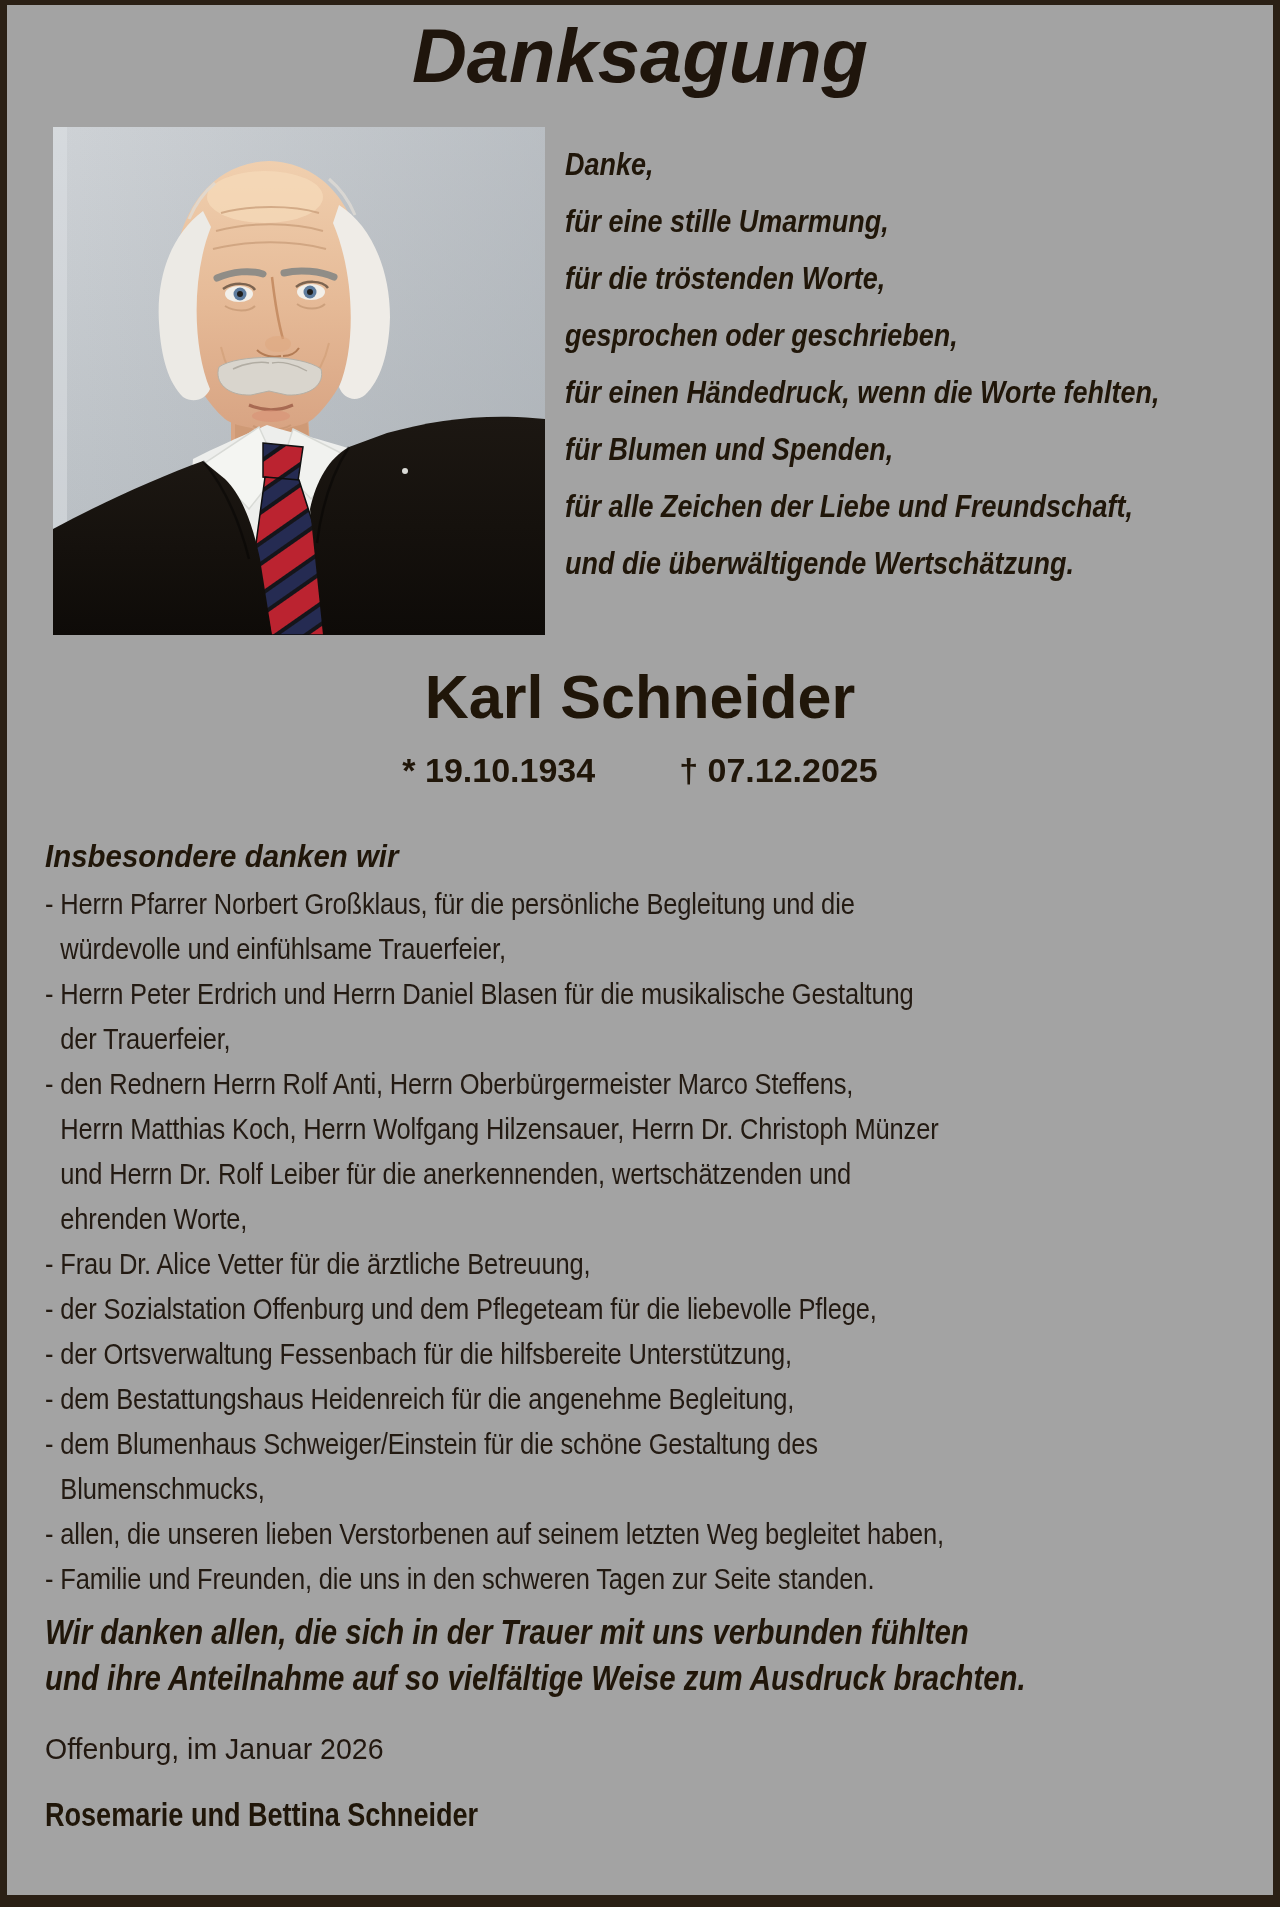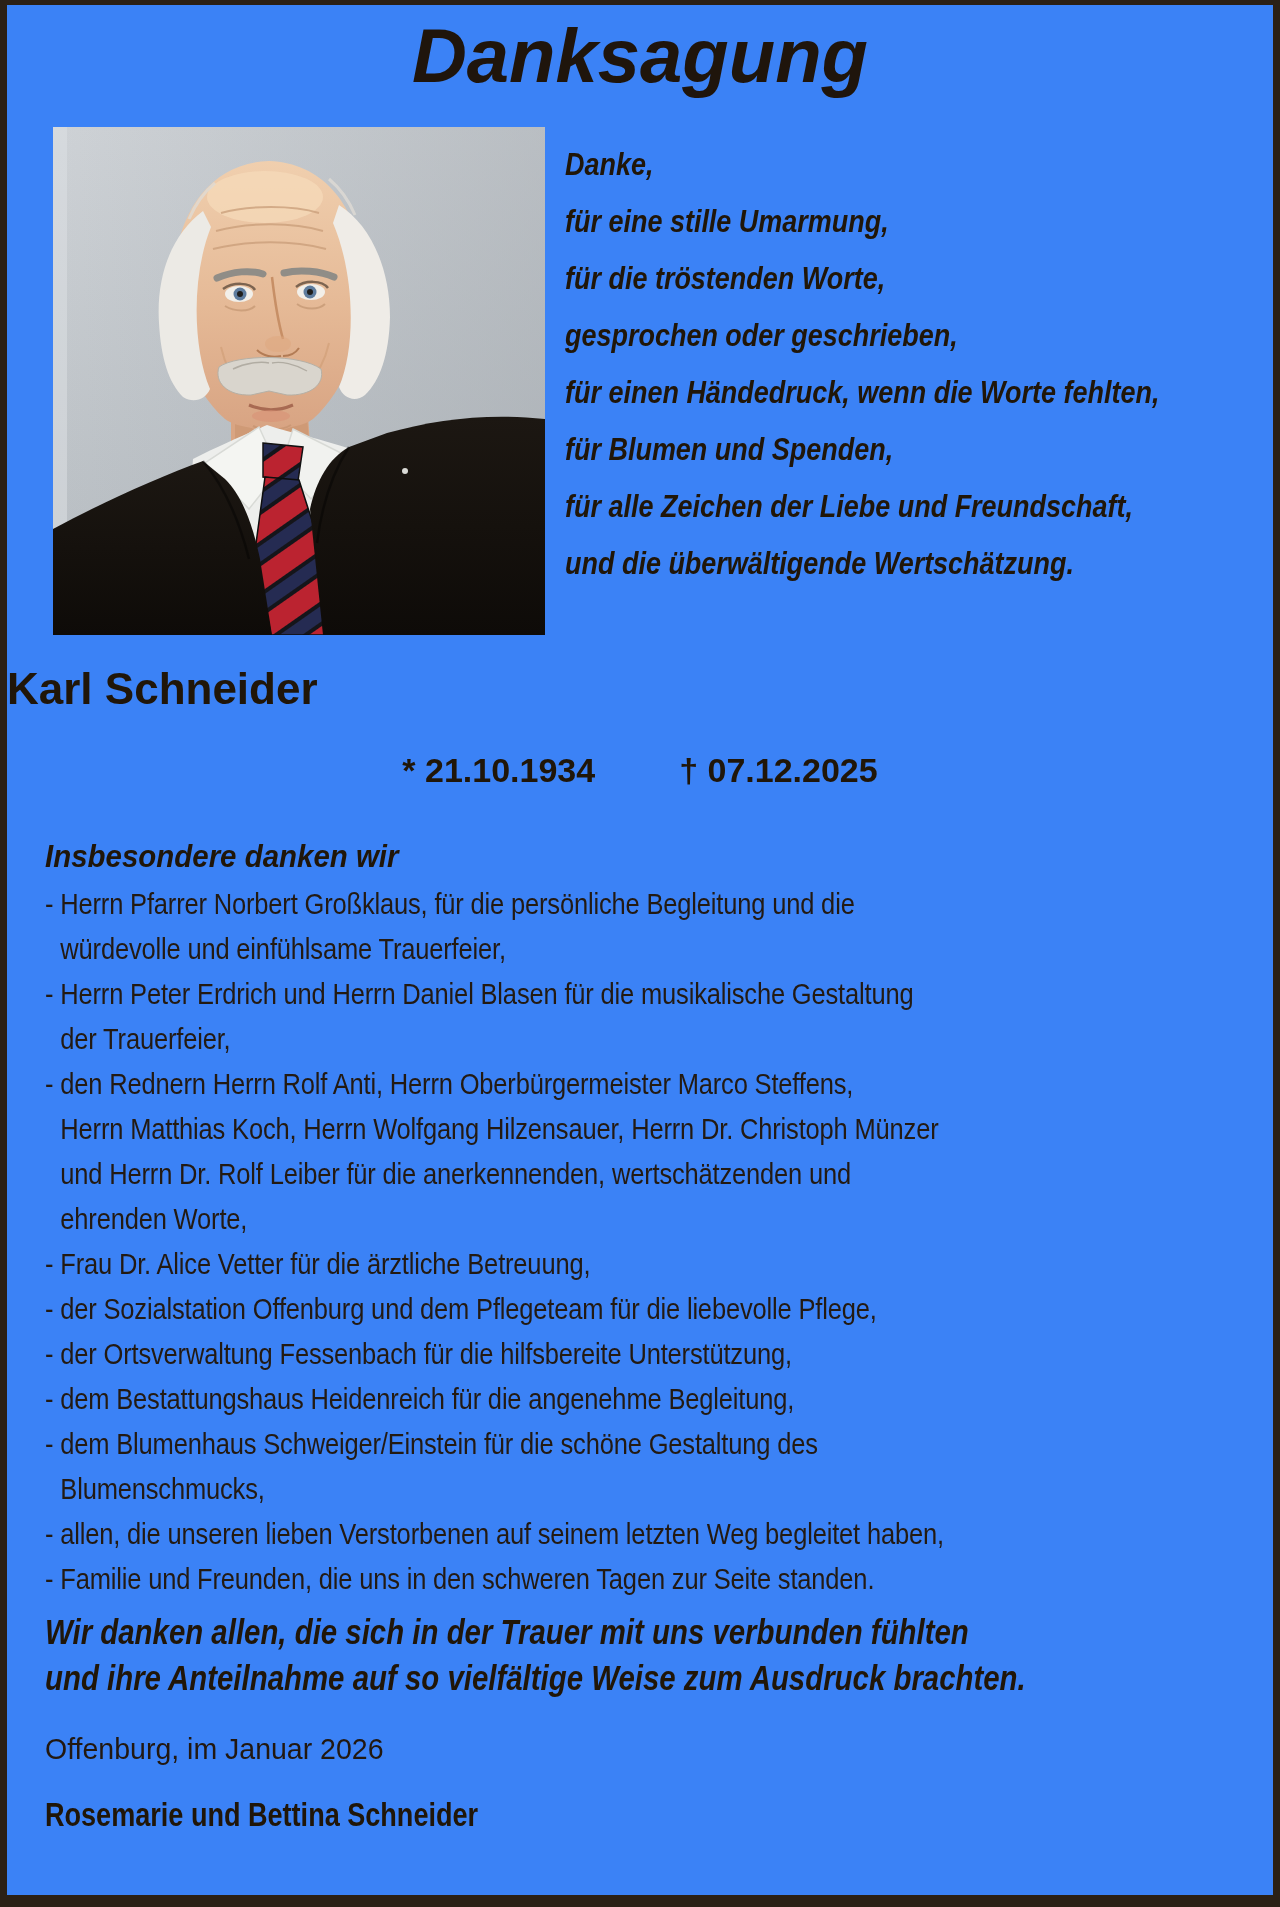--- a/index.html
+++ b/index.html
@@ -1,20 +1,20 @@
 <!DOCTYPE html>
 <html><head>
 <meta charset="utf-8">
 <style>
   html,body{margin:0;padding:0;background:#efede9;}
   .sheet{
     position:relative;
     width:1280px;height:1907px;
     box-sizing:border-box;
-    background:#3b82f6;
+    background:#a3a3a3;
     border:solid #2b2015;
     border-width:5px 7px 12px 7px;
     overflow:hidden;
     font-family:"Liberation Sans",sans-serif;
     color:#221810;
     text-decoration:underline;
   }
   .title{
     position:absolute;top:13px;left:0;width:100%;
     text-align:center;
@@ -29,22 +29,22 @@
   .intro{
     position:absolute;left:558px;top:131px;width:760px;
     font-weight:bold;font-style:italic;
     font-size:31px;line-height:57px;
     white-space:pre-line;
     transform:scaleX(.87);transform-origin:0 0;
     color:#201609;
   }
   .name{
     position:absolute;top:662px;left:0;width:100%;
-    text-align:left;
-    font-size:44px;font-weight:bold;line-height:1;
+    text-align:center;
+    font-size:61px;font-weight:bold;line-height:1;
     color:#201609;
   }
   .dates{
     position:absolute;top:748px;left:0;width:100%;
     display:flex;justify-content:center;gap:84px;
     font-size:34px;font-weight:bold;line-height:1;
     color:#201609;
   }
   .ack-heading{
     position:absolute;left:38px;top:836px;
@@ -211,21 +211,21 @@
 für die tröstenden Worte,
 gesprochen oder geschrieben,
 für einen Händedruck, wenn die Worte fehlten,
 für Blumen und Spenden,
 für alle Zeichen der Liebe und Freundschaft,
 und die überwältigende Wertschätzung.</div>
 
   <div class="name">Karl Schneider</div>
 
   <div class="dates">
-    <span>* 21.10.1934</span>
+    <span>* 19.10.1934</span>
     <span>† 07.12.2025</span>
   </div>
 
   <div class="ack-heading">Insbesondere danken wir</div>
 
   <div class="ack-list">
     <div class="ack-item">- Herrn Pfarrer Norbert Großklaus, für die persönliche Begleitung und die
 würdevolle und einfühlsame Trauerfeier,</div>
     <div class="ack-item">- Herrn Peter Erdrich und Herrn Daniel Blasen für die musikalische Gestaltung
 der Trauerfeier,</div>

